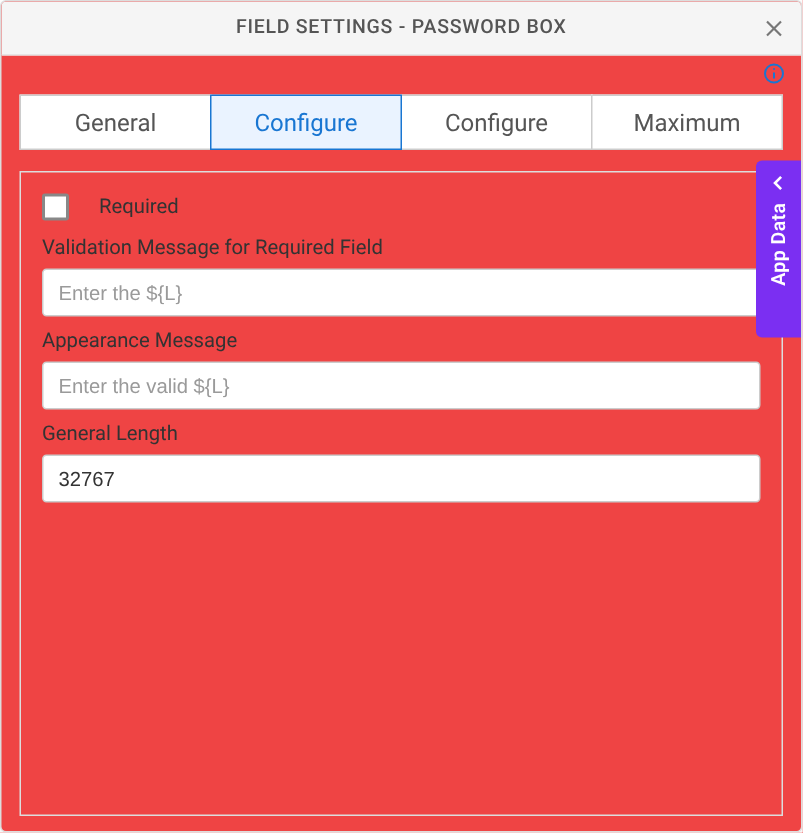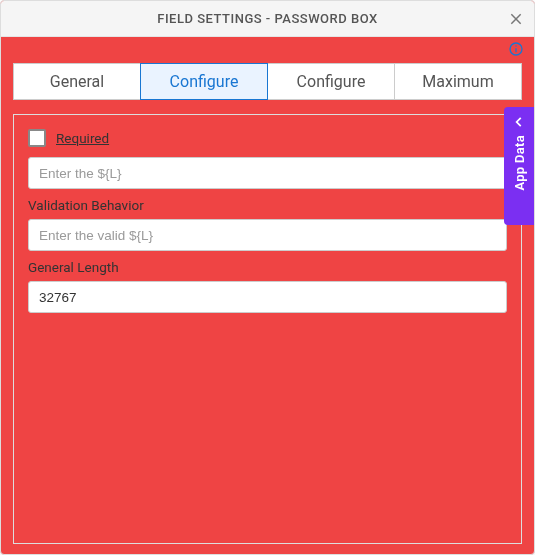--- a/index.html
+++ b/index.html
@@ -74,23 +74,22 @@
     z-index: 1;
   }
   .panel {
     margin: 14px 12px 12px 12px;
     border: 1px solid #ddd;
     padding: 14px 14px 14px 14px;
     height: 430px;
     position: relative;
   }
   .checkbox-row {
-    display: flex; align-items: center; gap: 10px;
+    display: flex; align-items: center; gap: 20px;
     margin-bottom: 10px;
-    text-decoration: underline;
   }
   .checkbox {
     width: 18px; height: 18px;
     border: 2px solid #888;
     border-radius: 2px;
     cursor: pointer;
     background: #fff;
   }
   .field-label {
     font-size: 13.5px;
@@ -173,23 +172,24 @@
     <div class="tab"><span>Maximum</span></div>
   </div>
 
   <div class="panel">
 
     <div class="checkbox-row">
       <div class="checkbox"></div>
       <span class="field-label">Required</span>
     </div>
 
+    <div class="field-label">Validation Message for Required Field</div>
     <input class="input" type="text" placeholder="Enter the ${L}" style="">
 
-    <div class="field-label">Validation Behavior</div>
+    <div class="field-label">Appearance Message</div>
     <input class="input" type="text" placeholder="Enter the valid ${L}" style="">
 
     <div class="field-label">General Length</div>
     <input class="input" type="text" value="32767" style="">
 
   </div>
 
   <div class="side-drawer">
     <svg class="chevron" viewBox="0 0 24 24" fill="none" stroke="currentColor" stroke-width="3">
       <polyline points="15 5 8 12 15 19"></polyline>

